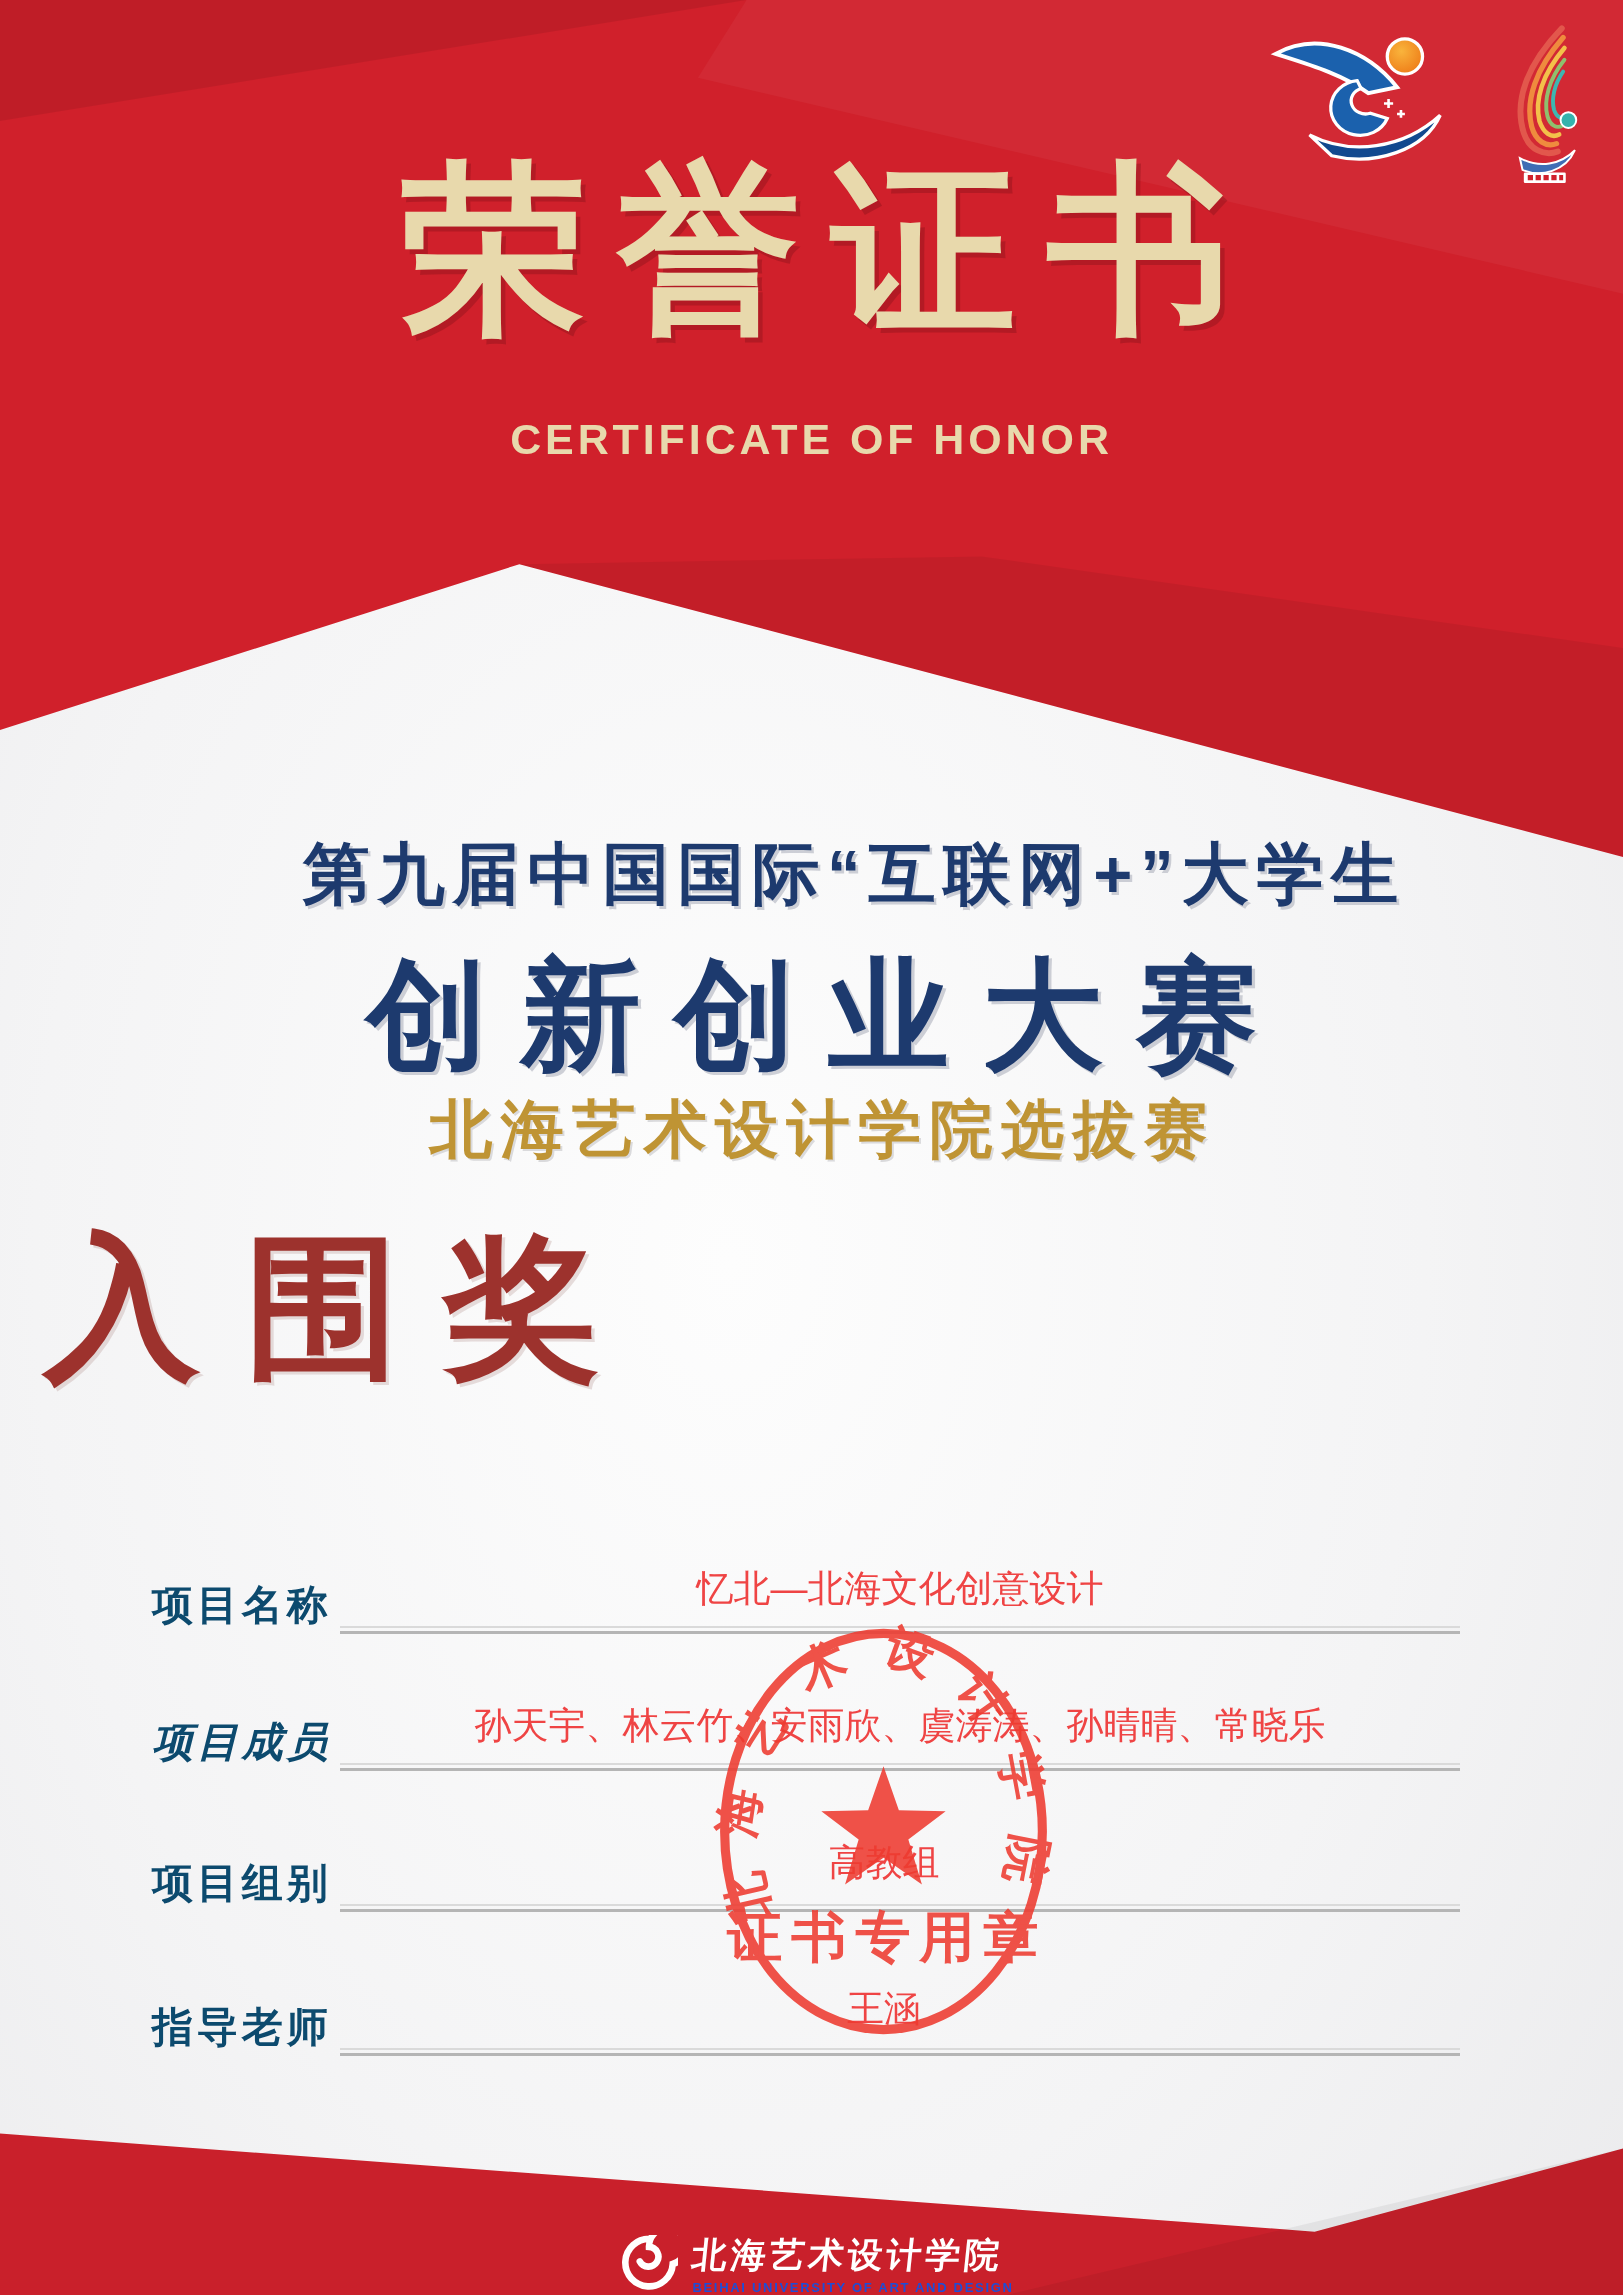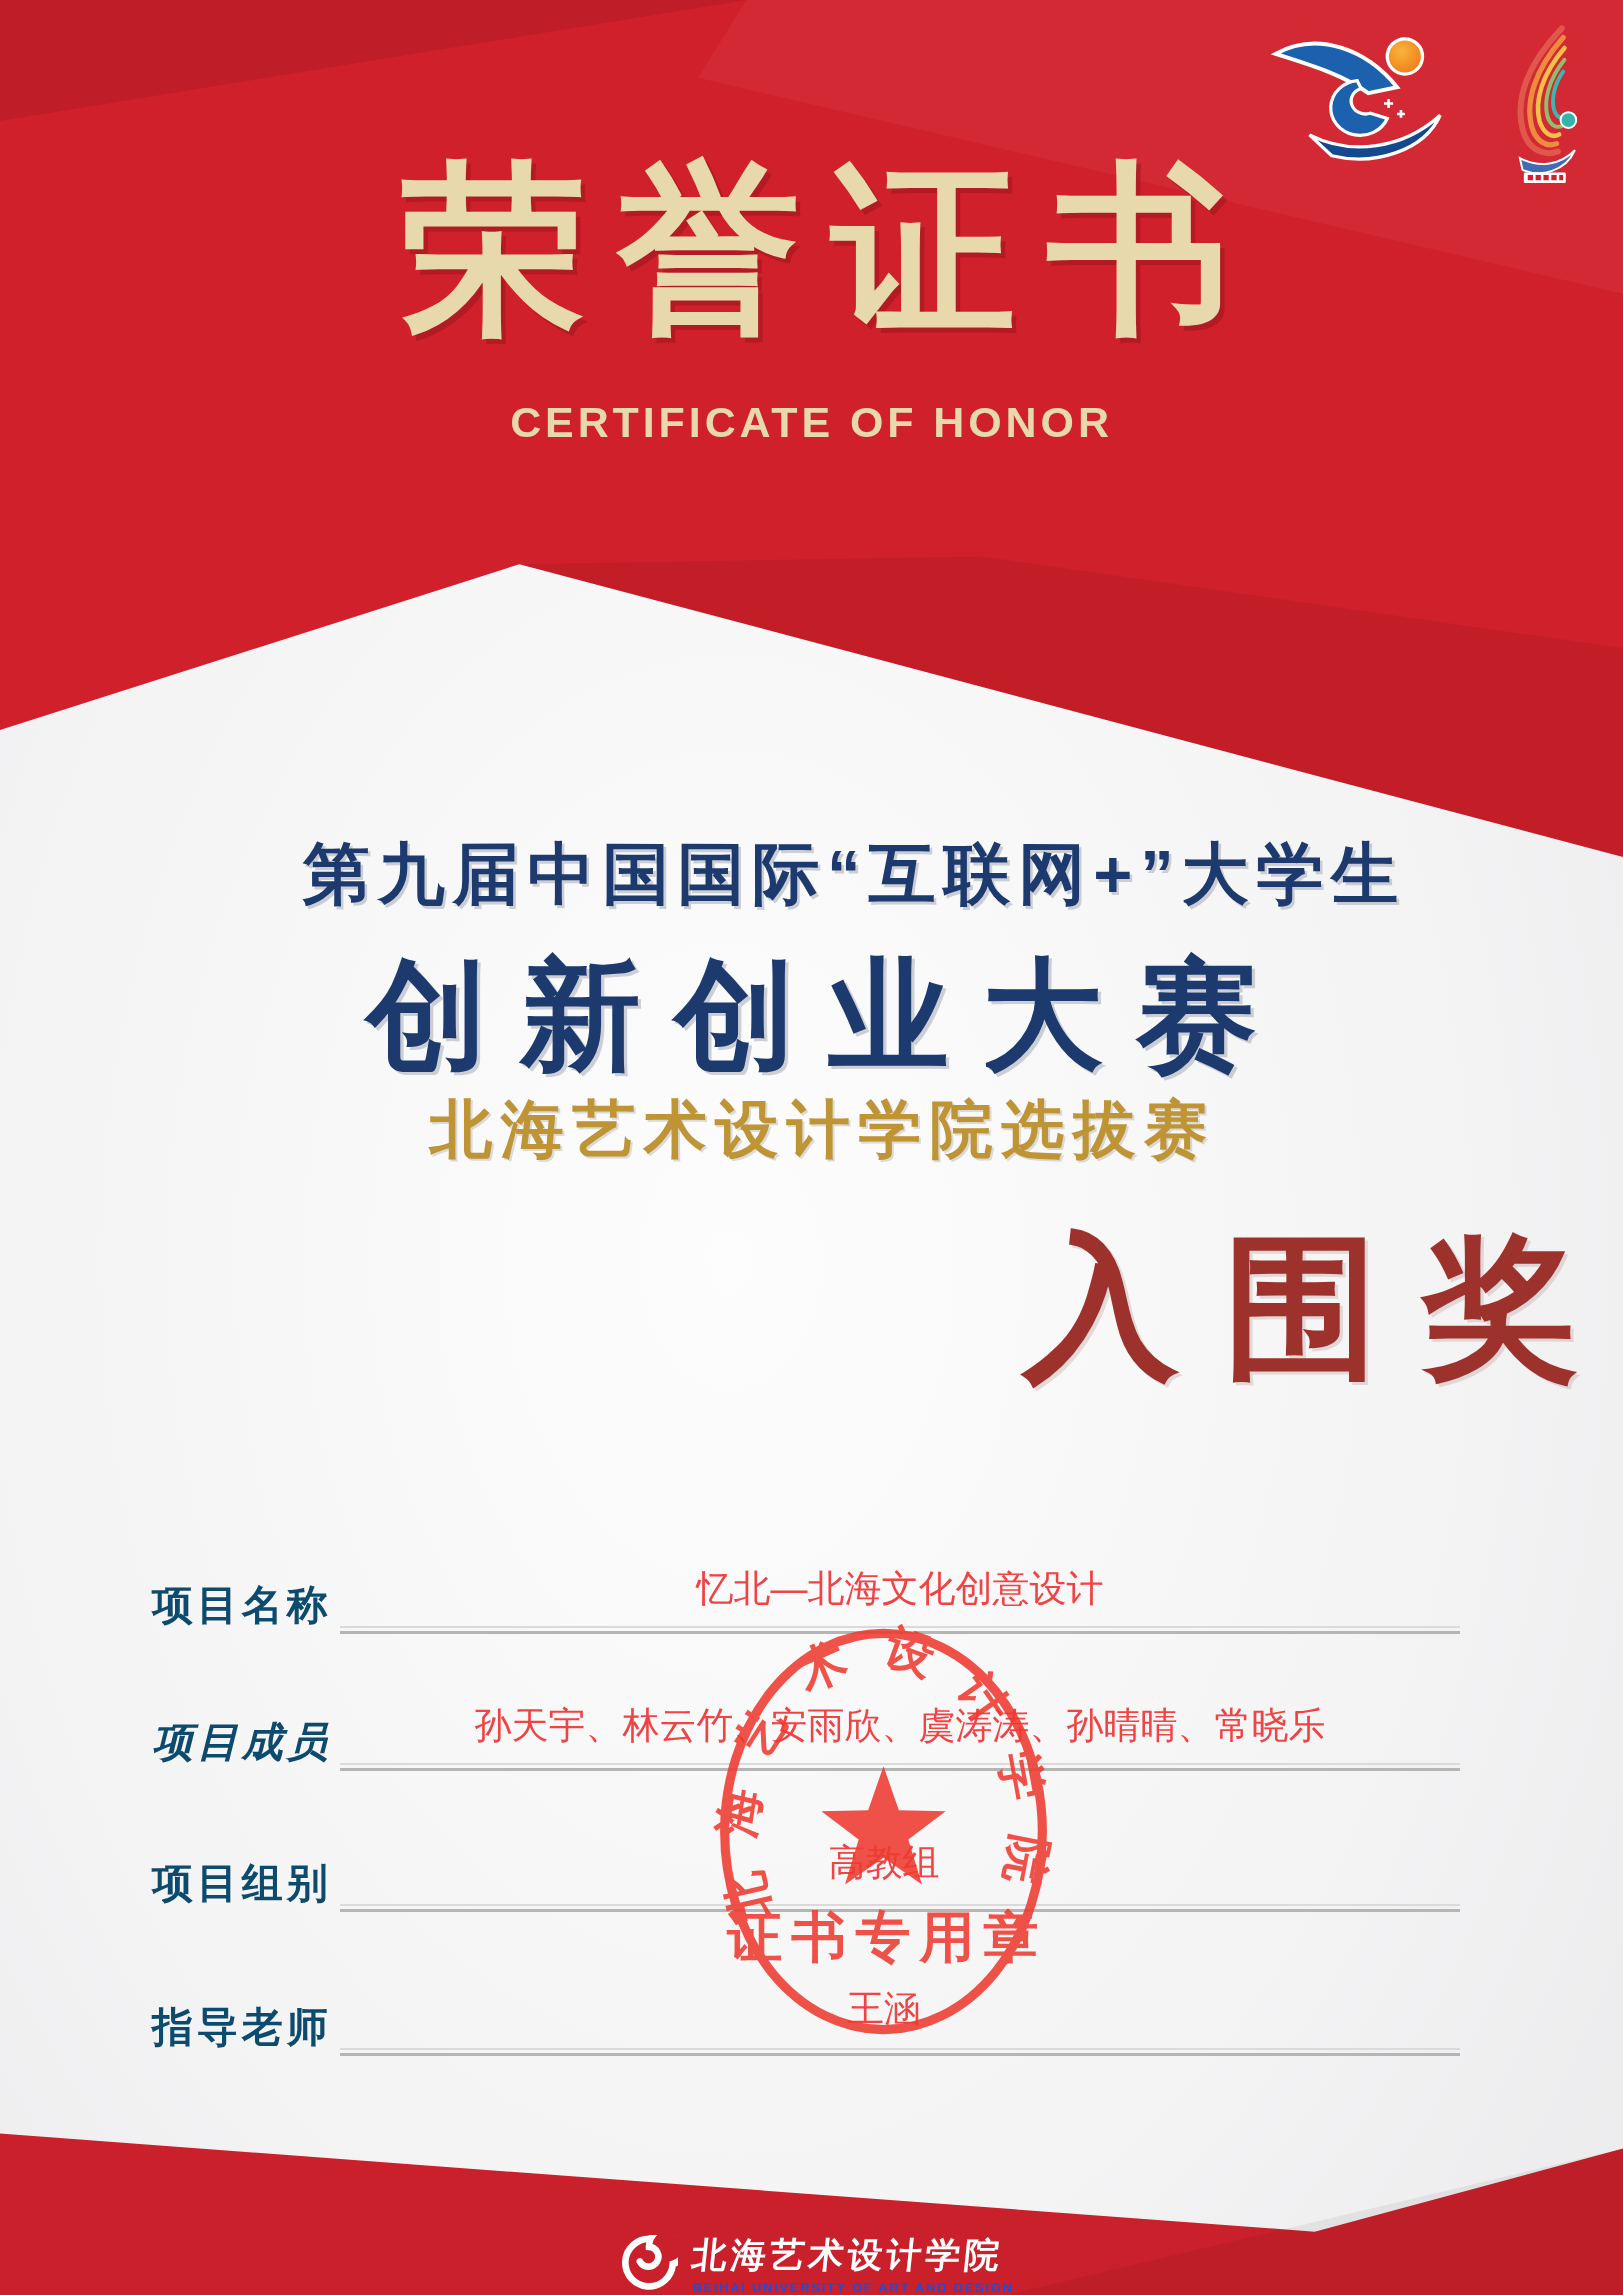--- a/index.html
+++ b/index.html
@@ -12,33 +12,33 @@
   .header-red{left:0;top:0;width:1623px;height:864px;background:#d0202b;
     clip-path:polygon(0 0,100% 0,100% 99.2%,32% 65.3%,0 84.5%);}
   .facet{position:absolute;left:0;top:0;width:100%;height:100%;}
   .facet-a{background:rgba(0,0,0,0.08);clip-path:polygon(0 0,46% 0,0 14%);}
   .facet-b{background:rgba(0,0,0,0.06);clip-path:polygon(60.5% 64.4%,100% 75%,100% 99.2%,32% 65.3%);}
   .facet-c{background:rgba(255,255,255,0.045);clip-path:polygon(46% 0,100% 0,100% 34%,43% 9%);}
 
   .title-cn{left:0;top:160px;width:1623px;text-align:center;font-size:184px;font-weight:bold;
     color:#e8d9ac;letter-spacing:31px;padding-left:40px;box-sizing:border-box;line-height:209px;
     text-shadow:4.6px 4.6px 0 rgba(125,18,24,0.35);font-family:Liberation Mono, monospace;}
-  .title-en{left:0;top:396px;width:1623px;text-align:center;font-size:43px;font-weight:bold;
+  .title-en{left:0;top:413px;width:1623px;text-align:center;font-size:43px;font-weight:bold;
     color:#e8d9ac;letter-spacing:3.9px;line-height:52px;}
 
   
   .line1{left:0;top:829px;width:1623px;text-align:center;font-size:67px;font-weight:bold;
     color:#1d3a6e;letter-spacing:7.9px;text-shadow:2.6px 2.6px 0 rgba(168,172,184,0.55);padding-left:43px;}
   .line2{left:0;top:935px;width:1623px;text-align:center;font-size:121px;font-weight:bold;
     color:#1d3a6e;letter-spacing:33px;padding-left:33px;box-sizing:border-box;
     text-shadow:3.3px 3.3px 0 rgba(168,172,184,0.55);}
   .line3{left:0;top:1087px;width:1623px;text-align:center;font-size:63px;font-weight:bold;
     color:#bf9434;letter-spacing:8.5px;text-shadow:2px 2px 0 rgba(185,185,190,0.5);padding-left:11px;}
-  .award{left:0;top:1204px;width:1623px;text-align:right;font-size:156px;font-weight:bold;
-    font-family:Liberation Mono, monospace;color:#9d322d;letter-spacing:44px;
+  .award{left:0;top:1204px;width:1623px;text-align:left;font-size:156px;font-weight:bold;
+    font-family:Liberation Mono, monospace;color:#9d322d;letter-spacing:44px;padding-left:44px;
     box-sizing:border-box;text-shadow:3.3px 3.3px 0 rgba(190,160,158,0.35);}
 
   
   .field-label{font-size:41px;font-weight:bold;color:#0c4a6e;letter-spacing:3.9px;left:152px;width:196px;}
   .field-line{left:340px;width:1120px;height:2.6px;border-top:2px solid #dadada;border-bottom:3.9px solid #b5b5b5;}
   .field-value{font-size:37px;color:#ef4444;text-align:center;height:69px;line-height:69px;white-space:nowrap;}
   .v12{left:340px;width:1120px;}
   .v34{left:324px;width:1120px;}
 
   

